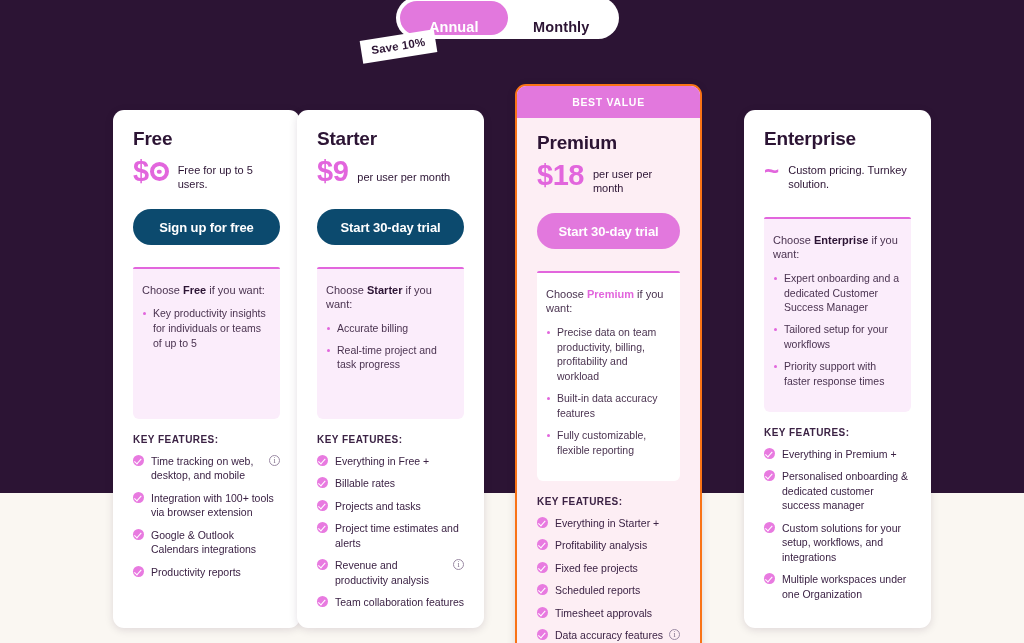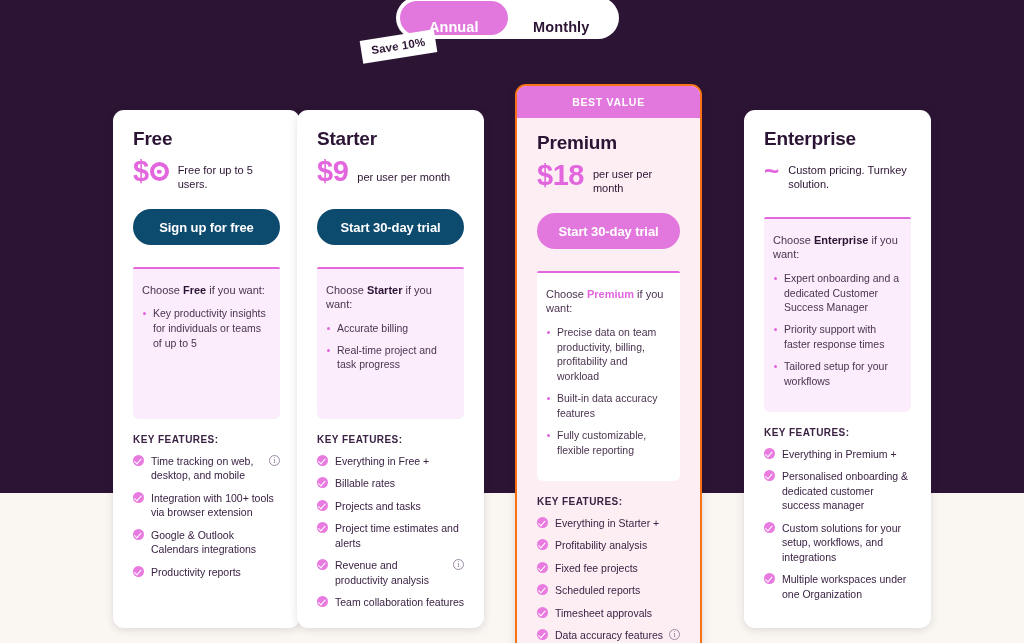--- a/index.html
+++ b/index.html
@@ -444,22 +444,22 @@
       <div class="card-body">
         <div class="plan-name">Enterprise</div>
         <div class="price-row">
           <span class="wave-icon">~</span>
           <span class="price-note">Custom pricing. Turnkey solution.</span>
         </div>
         <div class="choose-box">
           <div class="choose-title">Choose <b>Enterprise</b> if you want:</div>
           <ul class="choose-list">
             <li>Expert onboarding and a dedicated Customer Success Manager</li>
+            <li>Tailored setup for your workflows</li>
             <li>Priority support with faster response times</li>
-            <li>Tailored setup for your workflows</li>
           </ul>
         </div>
       </div>
       <div class="kf-wrap">
         <div class="kf-title">KEY FEATURES:</div>
         <ul class="kf-list">
           <li>
             <span class="check"></span>
             <span class="kf-text">Everything in Premium +</span>
           </li>

